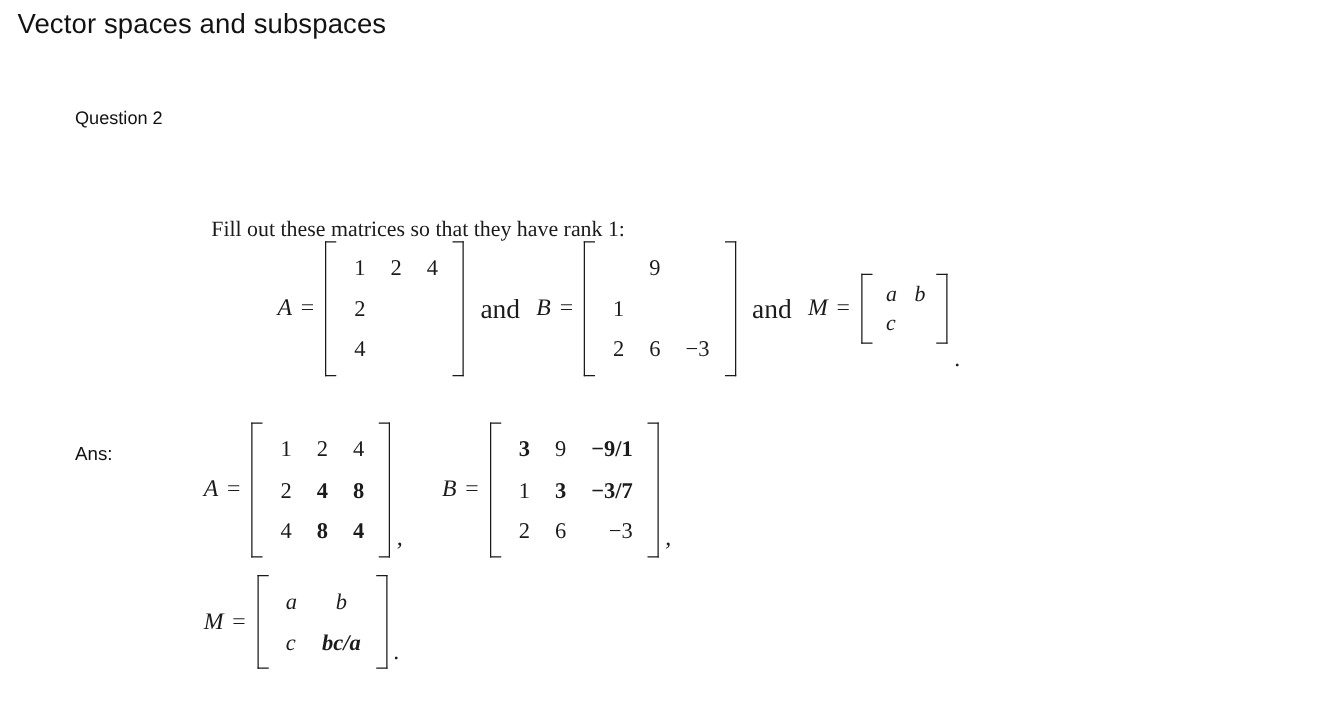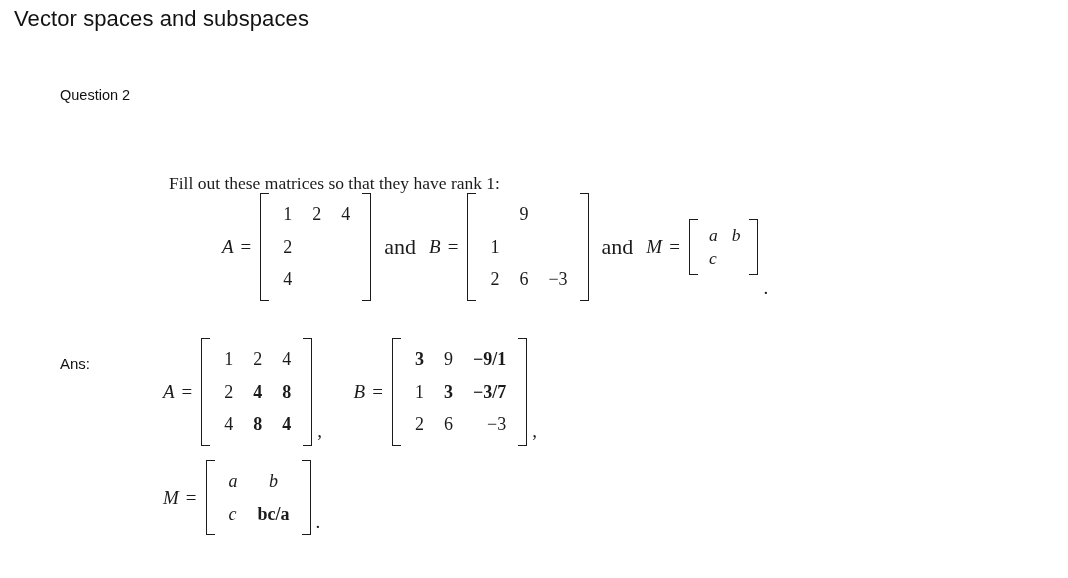--- a/index.html
+++ b/index.html
@@ -140,20 +140,21 @@
     text-align: left;
   }
   .matrix td.b {
     font-weight: bold;
   }
   .matrix td.it {
     font-style: italic;
   }
   .matrix td.bit {
     font-weight: bold;
+    font-style: italic;
   }
 
   
   .m-tight td { padding: 0px 7px; line-height: 1.3; font-size: 17.5px; }
   .m-wide  td { padding: 5px 10px; line-height: 1.25; font-size: 18px; }
 
   
   #row-problem { left: 222px; top: 193px; }
   #row-answer  { left: 163px; top: 338px; }
   #row-m       { left: 163px; top: 460px; }

